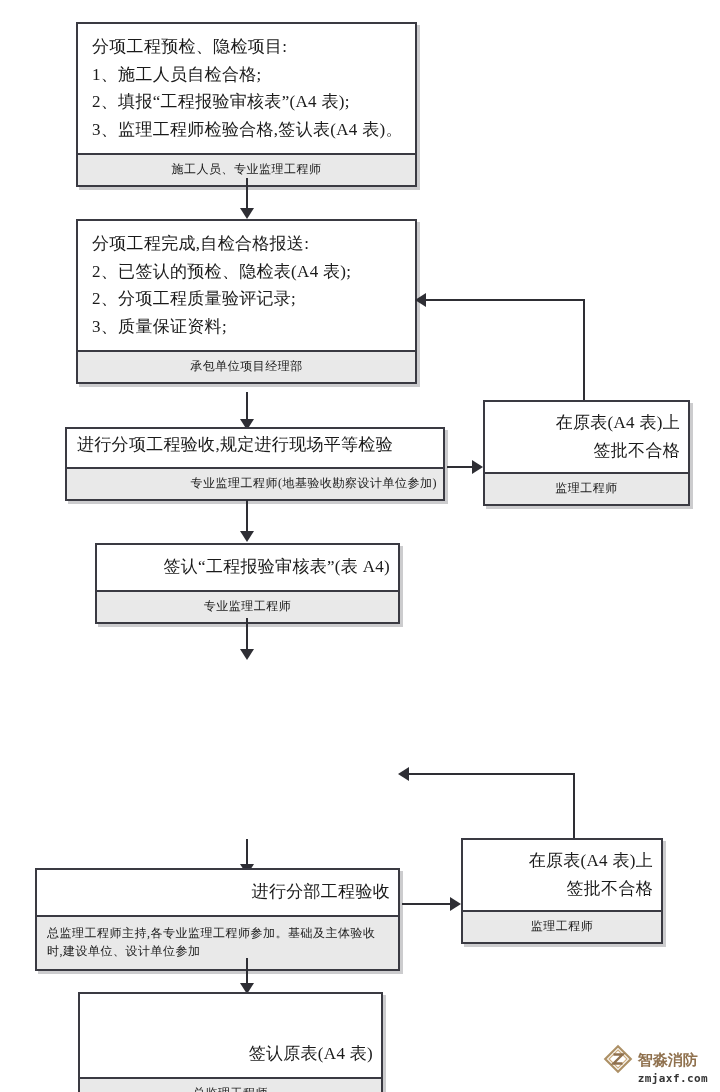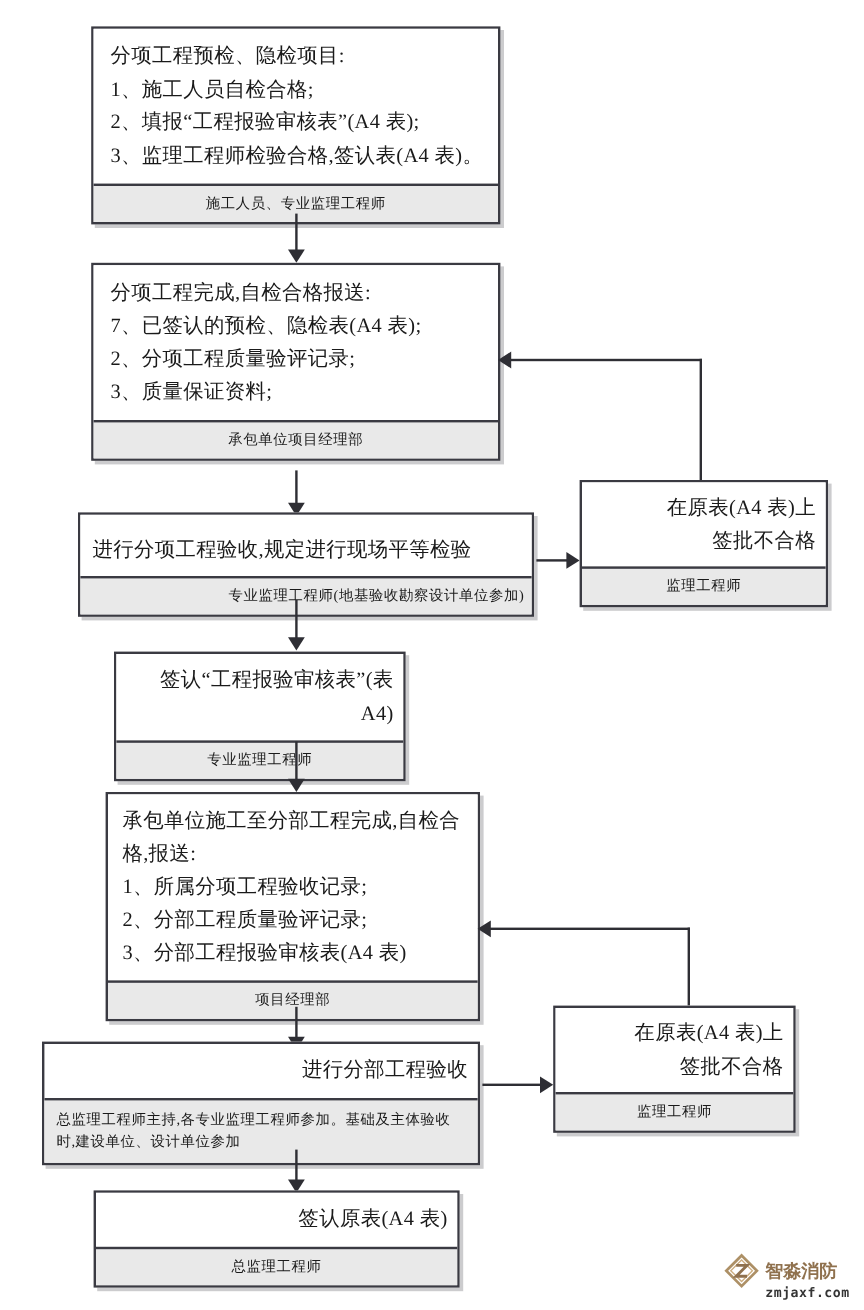--- a/index.html
+++ b/index.html
@@ -122,75 +122,65 @@
     </div>
     <div class="role">施工人员、专业监理工程师</div>
   </div>
 
   <div class="vline" style="left:246px; top:178px; height:32px;"></div>
   <div class="arrow-down" style="left:240px; top:208px;"></div>
 
   <div class="node" style="left:76px; top:219px; width:341px;">
     <div class="body">
       <div class="line">分项工程完成,自检合格报送:</div>
-      <div class="line">7、已签认的预检、隐检表(A4 表);</div>
+      <div class="line">2、已签认的预检、隐检表(A4 表);</div>
       <div class="line">2、分项工程质量验评记录;</div>
       <div class="line">3、质量保证资料;</div>
     </div>
     <div class="role">承包单位项目经理部</div>
   </div>
 
   <div class="vline" style="left:246px; top:392px; height:29px;"></div>
   <div class="arrow-down" style="left:240px; top:419px;"></div>
 
   <div class="hline" style="left:425px; top:299px; width:160px;"></div>
   <div class="vline" style="left:583px; top:299px; height:101px;"></div>
   <div class="arrow-left" style="left:415px; top:293px;"></div>
 
   <div class="node center" style="left:65px; top:427px; width:380px;">
-    <div class="body" style="padding:15px 10px 8px 10px; text-align:left;">
+    <div class="body" style="padding:2px 10px 8px 10px; text-align:left;">
       <div class="line">进行分项工程验收,规定进行现场平等检验</div>
     </div>
     <div class="role" style="text-align:right; padding-left:10px;">专业监理工程师(地基验收勘察设计单位参加)</div>
   </div>
 
   <div class="hline" style="left:447px; top:466px; width:29px;"></div>
   <div class="arrow-right" style="left:472px; top:460px;"></div>
 
   <div class="node center" style="left:483px; top:400px; width:207px;">
     <div class="body" style="padding:7px 8px 8px 8px;">
       <div class="line">在原表(A4 表)上</div>
       <div class="line">签批不合格</div>
     </div>
     <div class="role">监理工程师</div>
   </div>
 
   <div class="vline" style="left:246px; top:500px; height:33px;"></div>
   <div class="arrow-down" style="left:240px; top:531px;"></div>
 
-  <div class="node center" style="left:95px; top:543px; width:243px;">
+  <div class="node center" style="left:95px; top:543px; width:305px;">
     <div class="body" style="padding:8px 8px 9px 8px;">
       <div class="line">签认“工程报验审核表”(表 A4)</div>
     </div>
     <div class="role">专业监理工程师</div>
   </div>
 
   <div class="vline" style="left:246px; top:618px; height:33px;"></div>
   <div class="arrow-down" style="left:240px; top:649px;"></div>
 
-  <div class="node" style="left:88px; top:660px; width:312px;">
-    <div class="body" style="padding:8px 12px 9px 12px;">
-      <div class="line">承包单位施工至分部工程完成,自检合</div>
-      <div class="line">格,报送:</div>
-      <div class="line">1、所属分项工程验收记录;</div>
-      <div class="line">2、分部工程质量验评记录;</div>
-      <div class="line">3、分部工程报验审核表(A4 表)</div>
-    </div>
-    <div class="role">项目经理部</div>
-  </div>
 
   <div class="hline" style="left:408px; top:773px; width:167px;"></div>
   <div class="vline" style="left:573px; top:773px; height:65px;"></div>
   <div class="arrow-left" style="left:398px; top:767px;"></div>
 
   <div class="vline" style="left:246px; top:839px; height:27px;"></div>
   <div class="arrow-down" style="left:240px; top:864px;"></div>
 
   <div class="node center" style="left:35px; top:868px; width:365px;">
     <div class="body" style="padding:8px 8px 9px 8px;margin-left:20px;">
@@ -207,21 +197,21 @@
       <div class="line">在原表(A4 表)上</div>
       <div class="line">签批不合格</div>
     </div>
     <div class="role">监理工程师</div>
   </div>
 
   <div class="vline" style="left:246px; top:958px; height:27px;"></div>
   <div class="arrow-down" style="left:240px; top:983px;"></div>
 
   <div class="node center" style="left:78px; top:992px; width:305px;">
-    <div class="body" style="padding:8px 8px 9px 4px;">
+    <div class="body" style="padding:8px 8px 9px 4px;margin-top:38px;">
       <div class="line">签认原表(A4 表)</div>
     </div>
     <div class="role">总监理工程师</div>
   </div>
 
   <div id="watermark">
     <span class="logo">
       <svg viewBox="0 0 40 40" width="30" height="30" aria-hidden="true">
         <polygon points="20,3 37,20 20,37 3,20" fill="none" stroke="#a98b5e" stroke-width="3"></polygon>
         <polygon points="20,8 32,20 20,32 8,20" fill="none" stroke="#caa878" stroke-width="1.5"></polygon>

